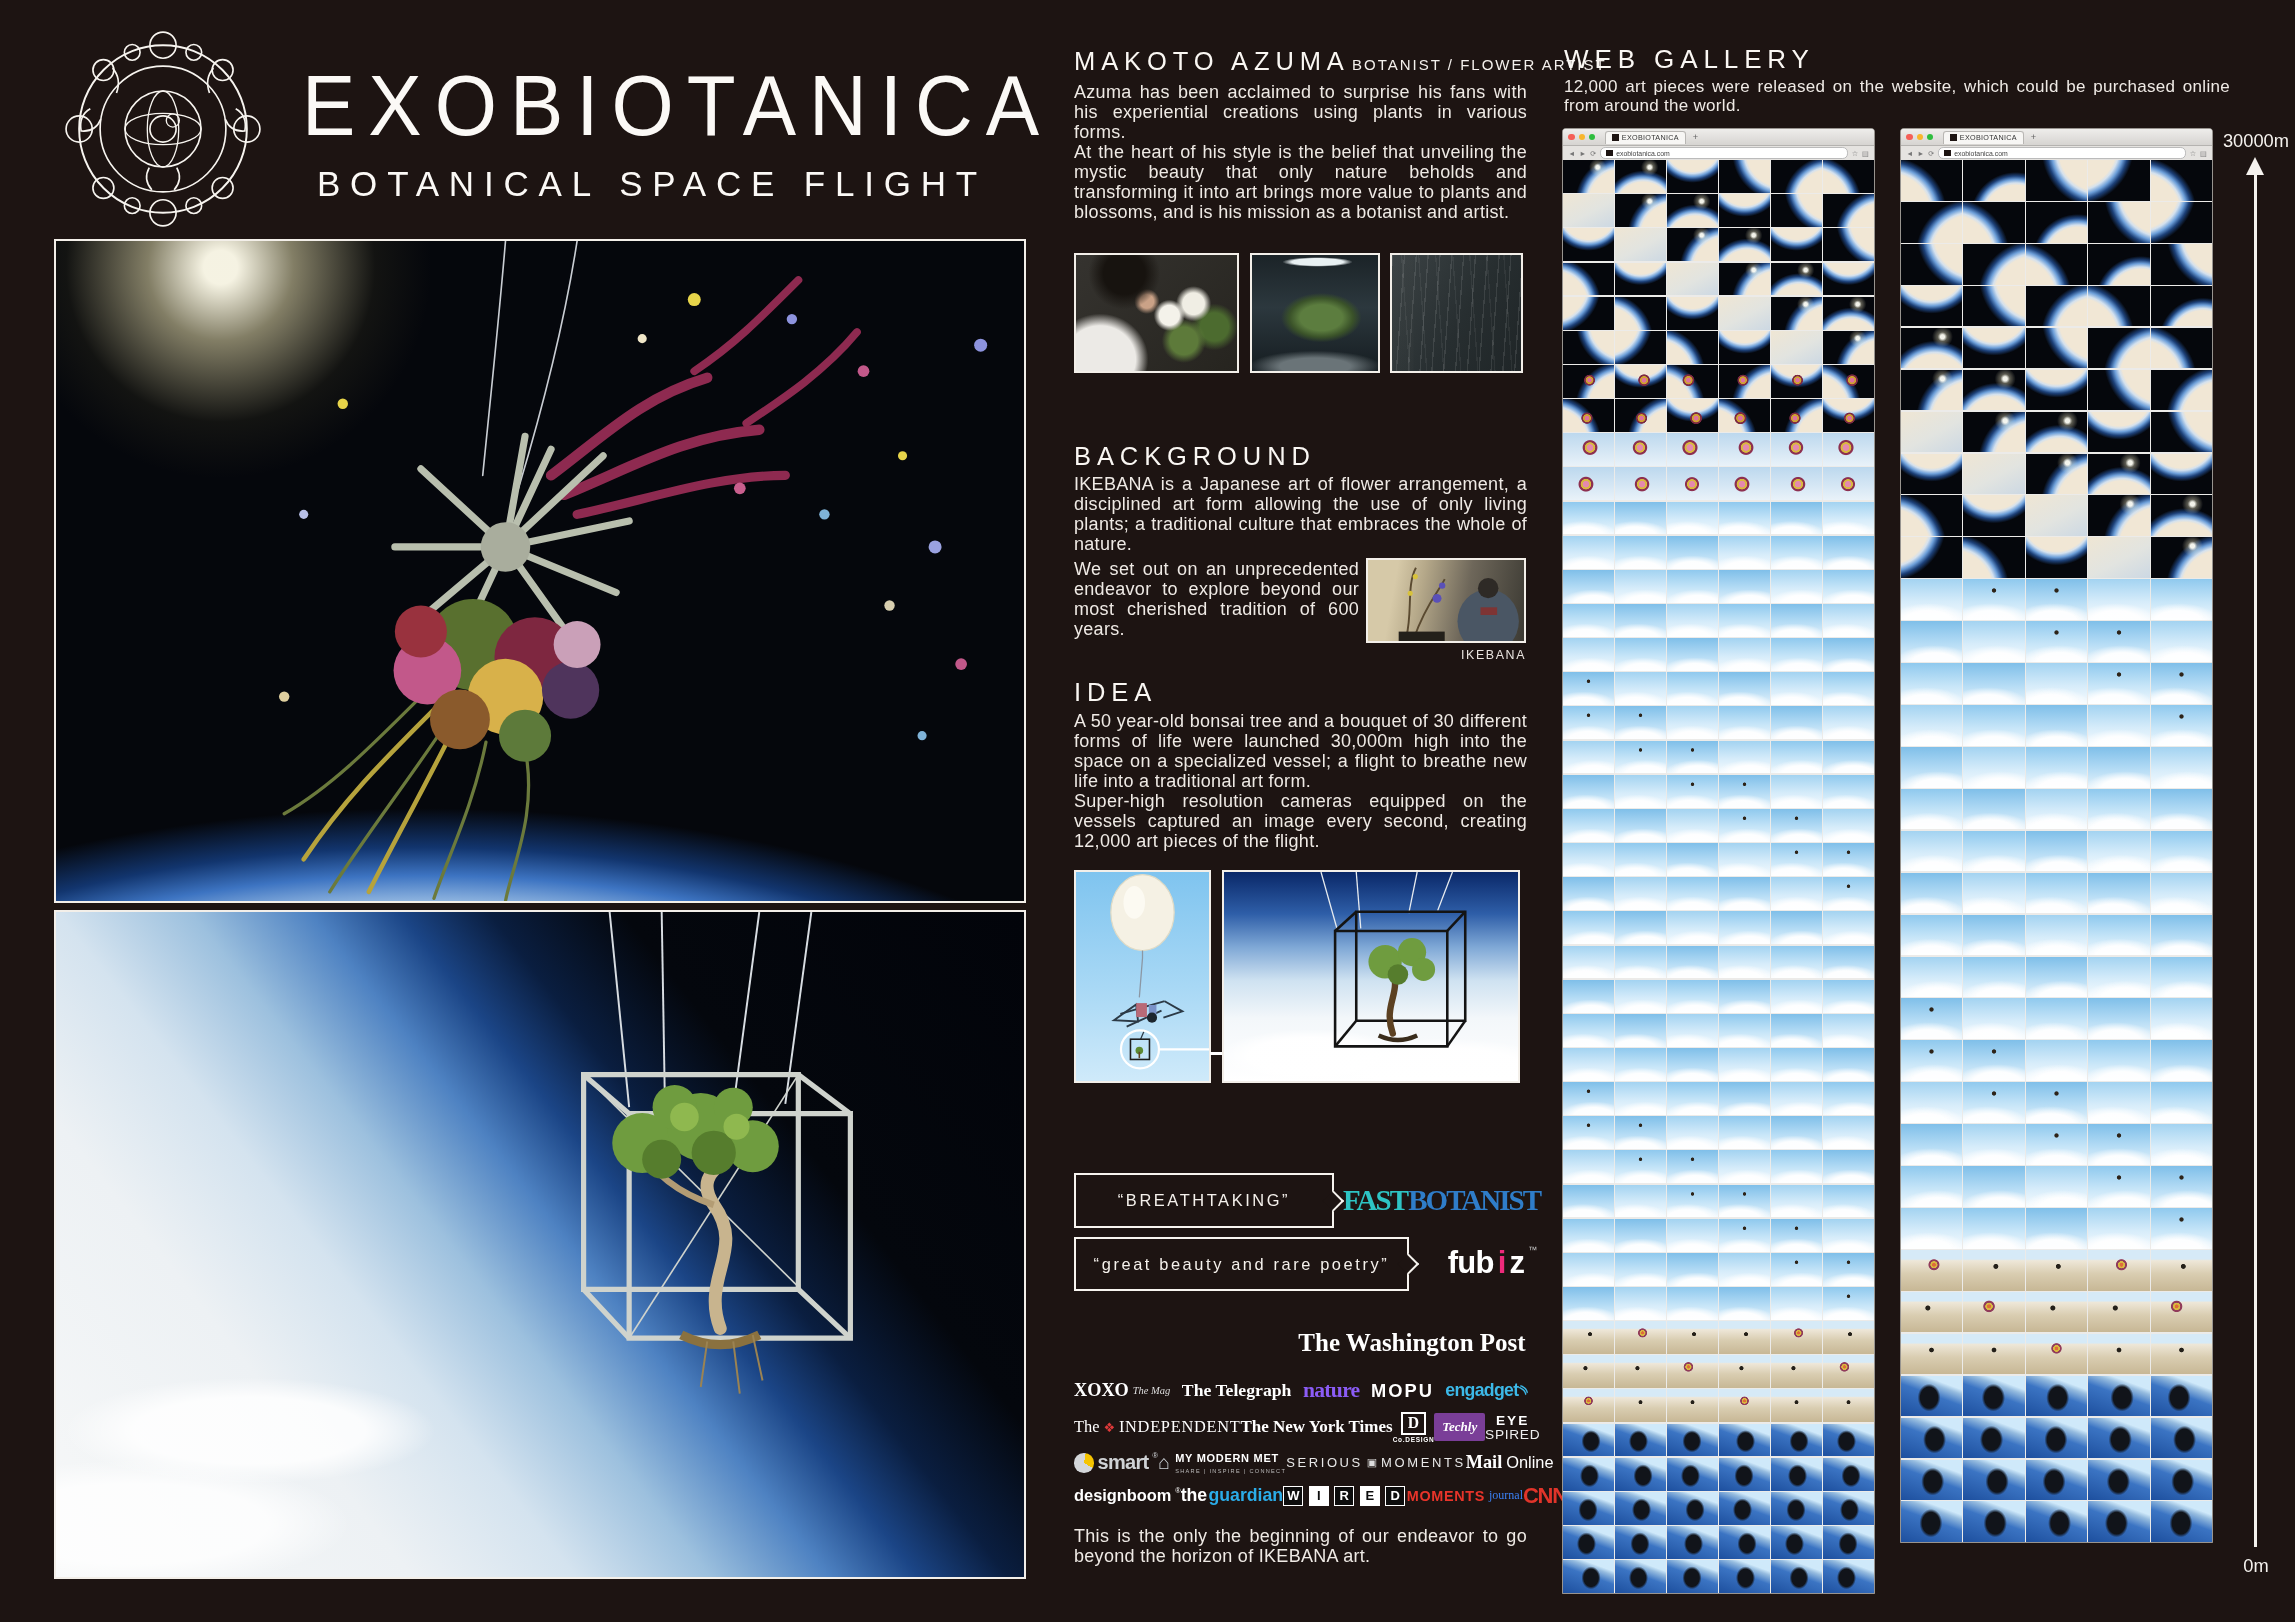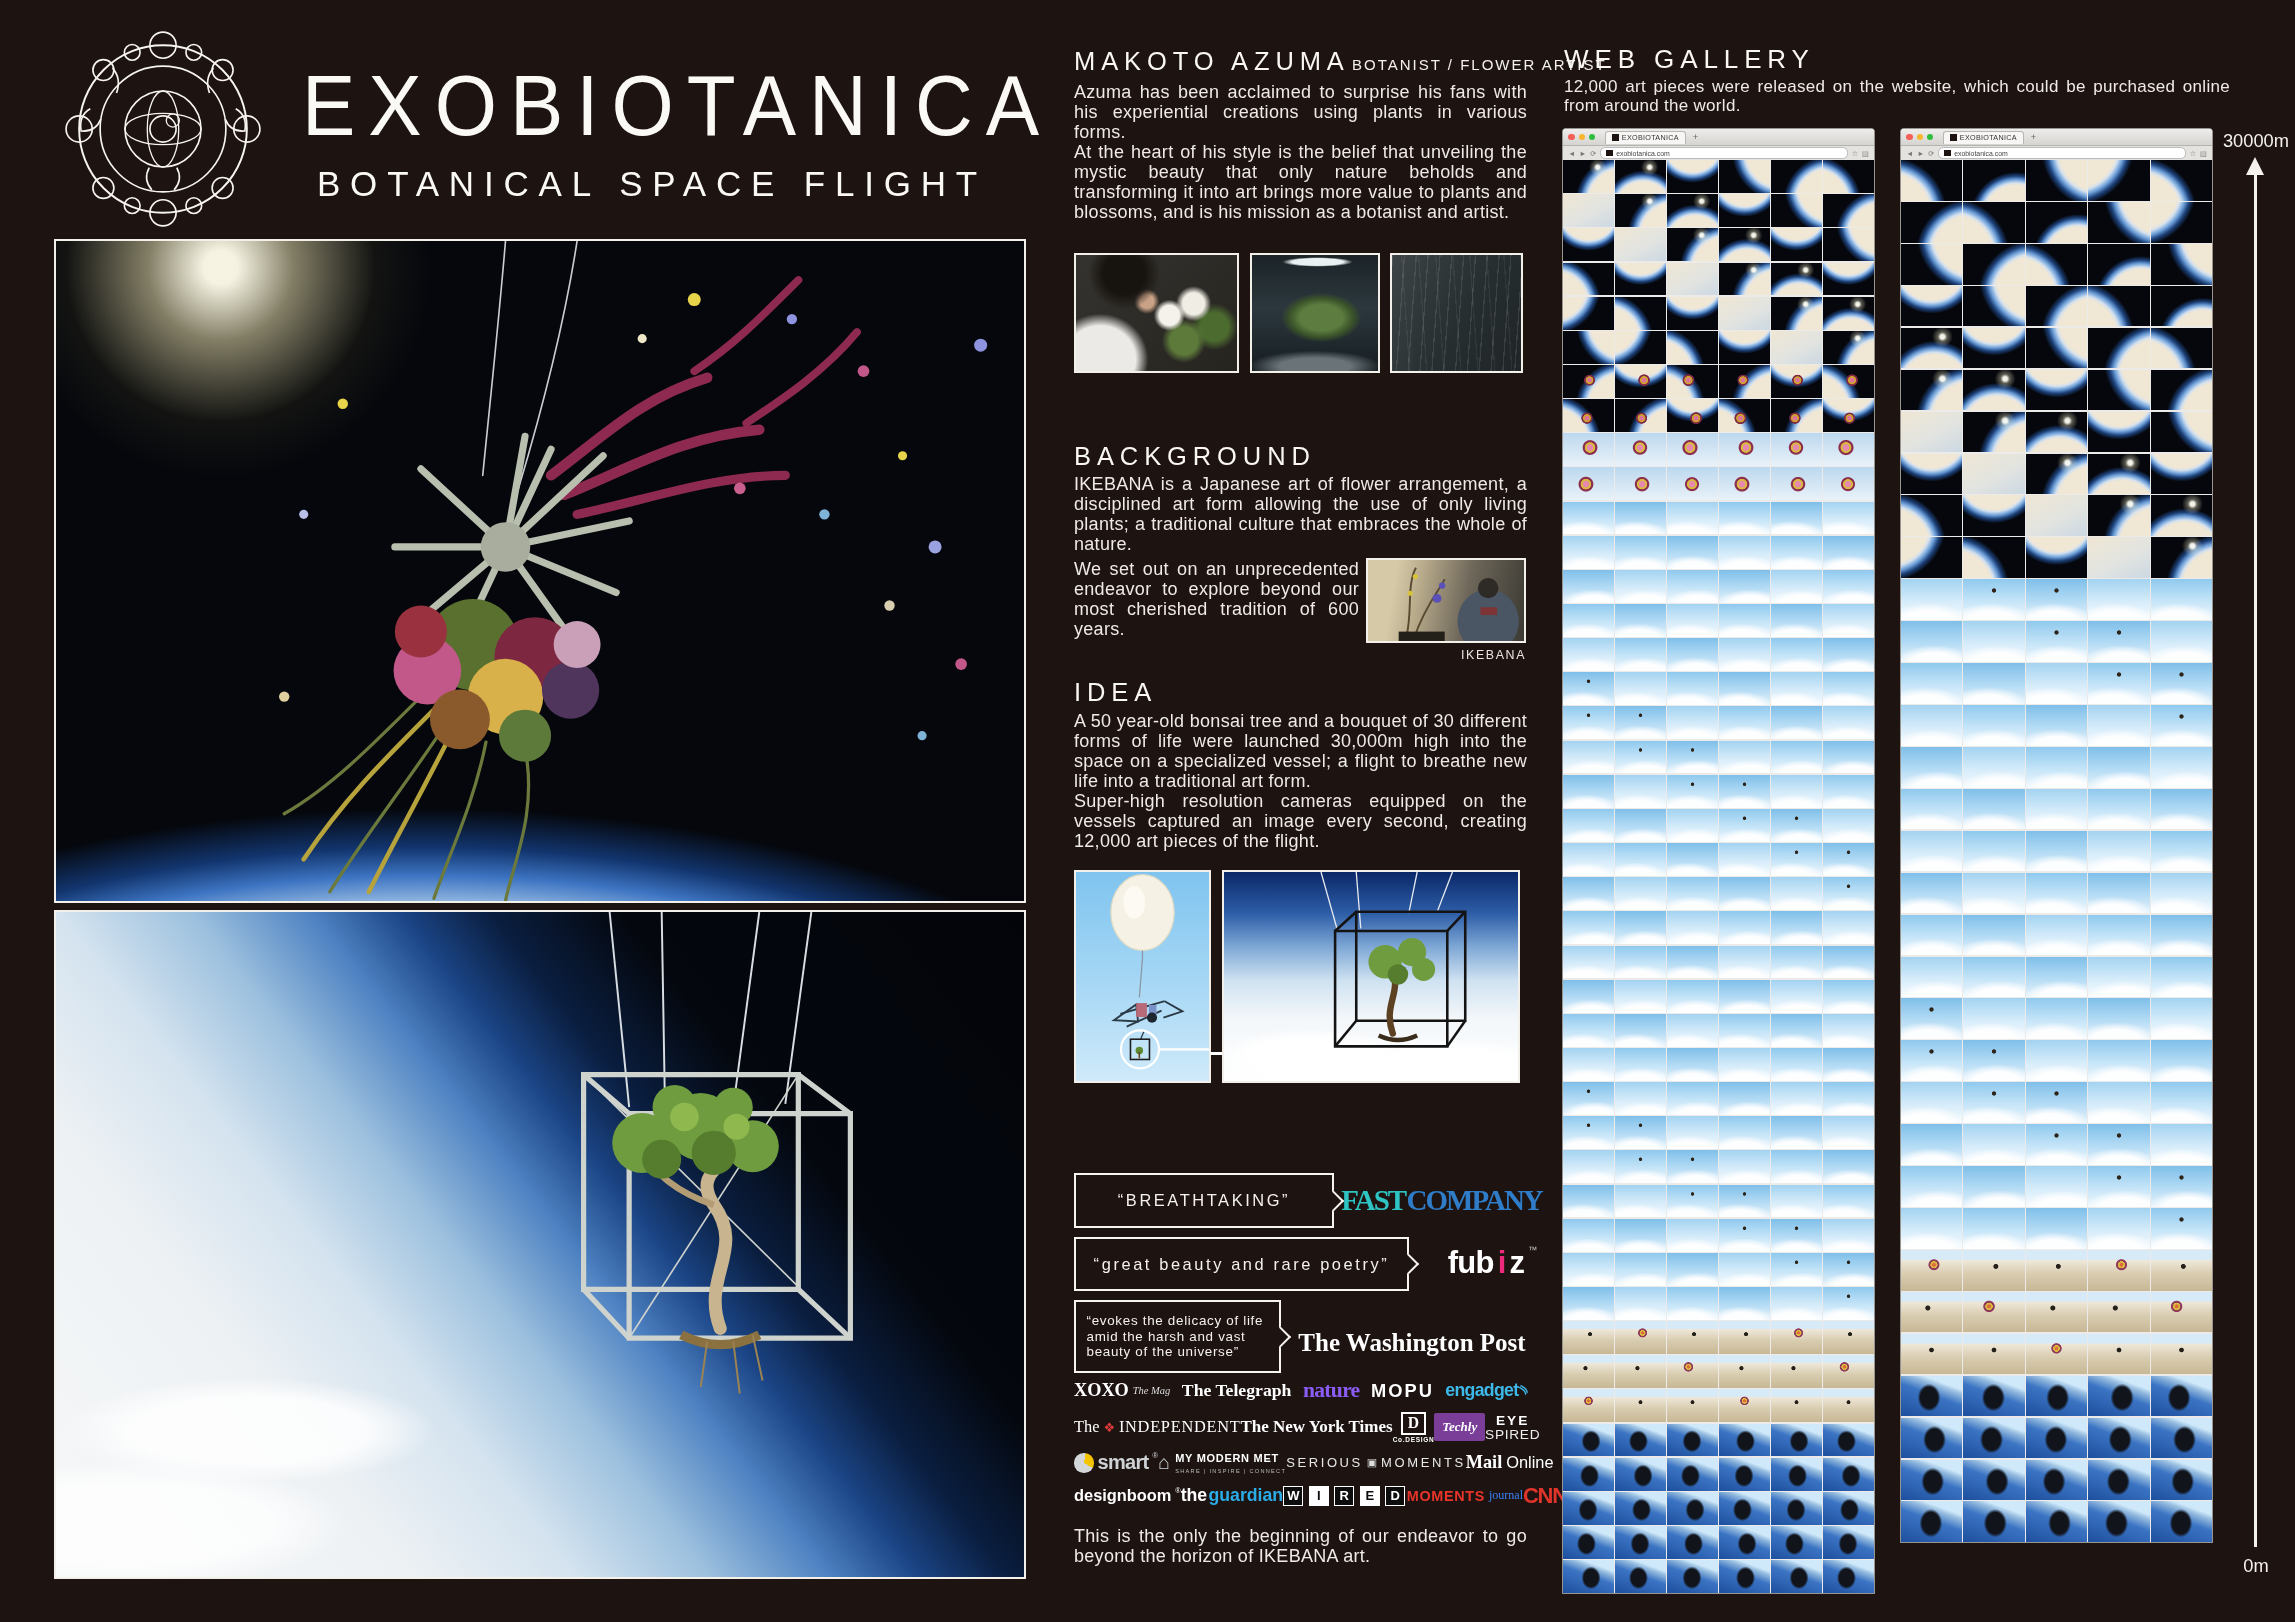--- a/index.html
+++ b/index.html
@@ -374,37 +374,34 @@
       <path d="M240 255 q30 14 60 0" stroke="#3a2d1c" stroke-width="7" fill="none"></path>
     </svg>
   </div>
 
   <div id="q1" class="qbox">
     <span class="qtext">“BREATHTAKING”</span>
   </div>
   <div id="fc-logo" class="qlogo">
       <span class="press-logo">
         <span class="lp fc1">FAST</span>
-        <span class="lp fc2">COMPANY</span>
+        <span class="lp fc2">BOTANIST</span>
       </span>
     </div>
   <div id="q2" class="qbox">
     <span class="qtext">“great beauty and rare poetry”</span>
   </div>
   <div id="fz-logo" class="qlogo">
       <span class="press-logo">
         <span class="lp fz">fub</span>
         <span class="lp fz fz-pink">i</span>
         <span class="lp fz">z</span>
         <span class="lp fz-tm">™</span>
       </span>
     </div>
-  <div id="q3" class="qbox">
-    <span class="qtext">“evokes the delicacy of life amid the harsh and vast beauty of the universe”</span>
-  </div>
   <div id="wp-logo" class="qlogo">
       <span class="press-logo">
         <span class="lp wapo">The Washington Post</span>
       </span>
     </div>
 
   <div id="press-grid">
       <div class="press-row">
         <span class="press-logo">
           <span class="lp xoxo">XOXO</span>

